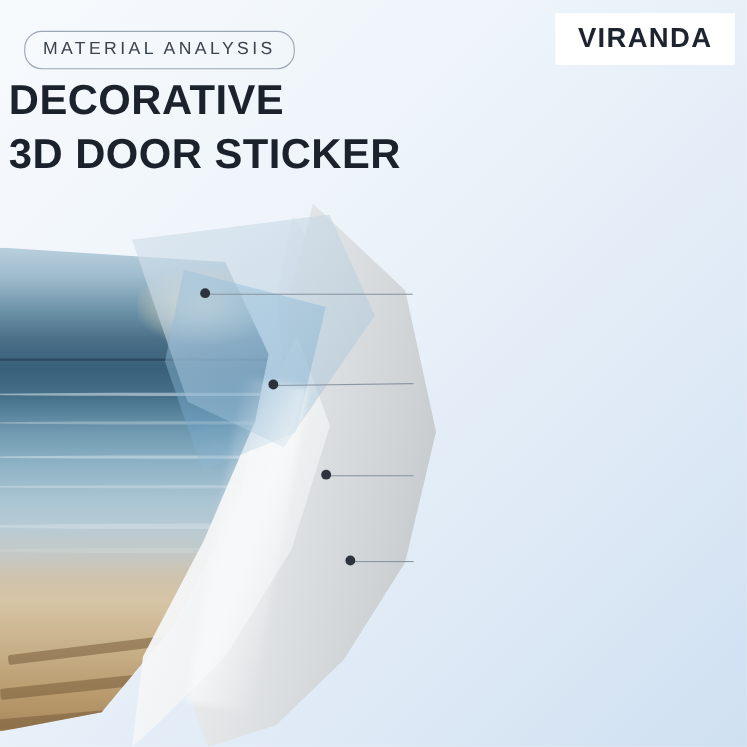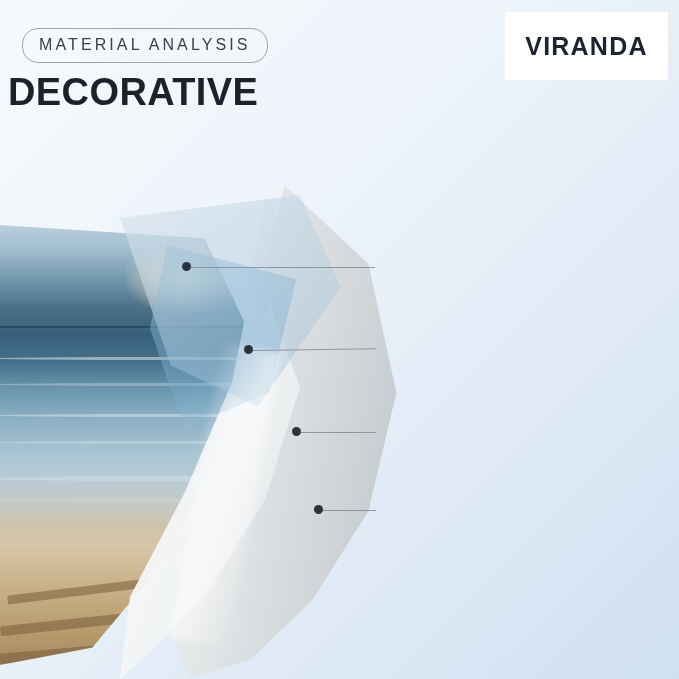--- a/index.html
+++ b/index.html
@@ -19,21 +19,21 @@
     background: linear-gradient(135deg, #f7fafd 0%, #eef4fa 35%, #dfeaf6 70%, #cfe0f1 100%);
     overflow: hidden;
   }
 
   
   .brand-box {
     position: absolute;
     top: 12px;
     left: 505px;
     width: 163px;
-    height: 68px;
+    height: 47px;
     background: #ffffff;
     display: flex;
     align-items: center;
     justify-content: center;
   }
   .brand-text {
     font-size: 25px;
     font-weight: bold;
     letter-spacing: 1.2px;
     color: #1d2430;
@@ -261,20 +261,21 @@
   </div>
 
   <div class="brand-box">
     <span class="brand-text">VIRANDA</span>
   </div>
 
   <div class="eyebrow">MATERIAL ANALYSIS</div>
 
   <div class="headline">
     <span class="line">DECORATIVE</span>
+    <span class="line">3D DOOR STICKER</span>
   </div>
 
   <div class="callouts">
 
     <div class="callout">
 
       <div class="callout-line" style="left:190px; top:267px; width:185px;"></div>
       <div class="callout-dot" style="left:182px; top:262px;"></div>
     </div>
 

